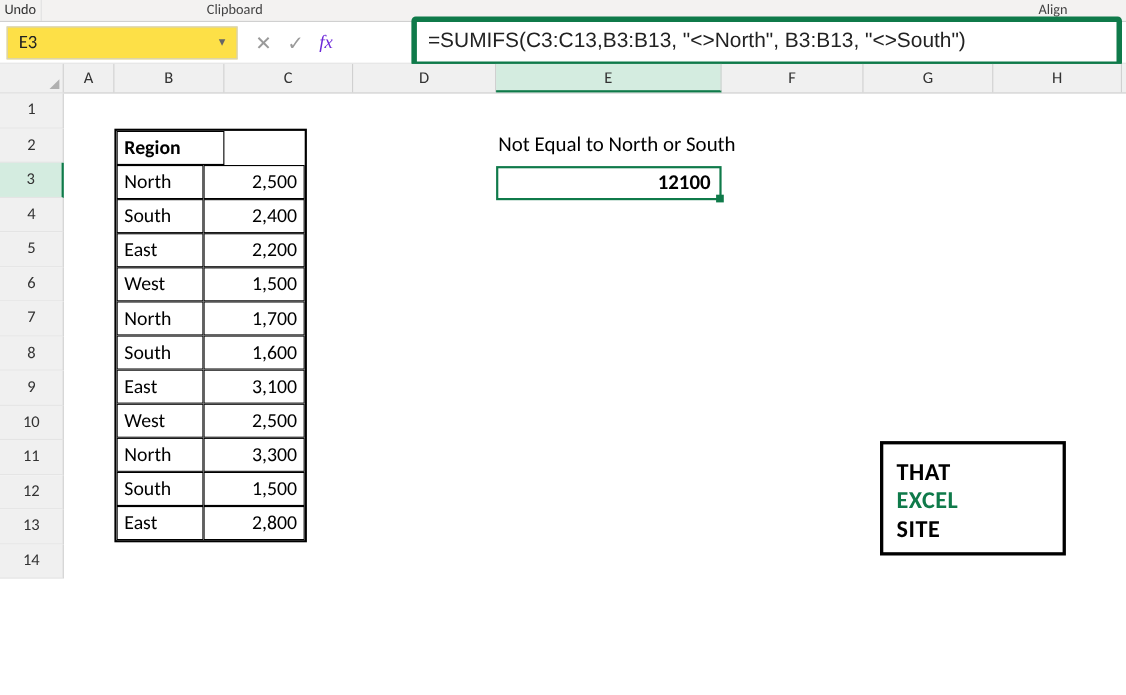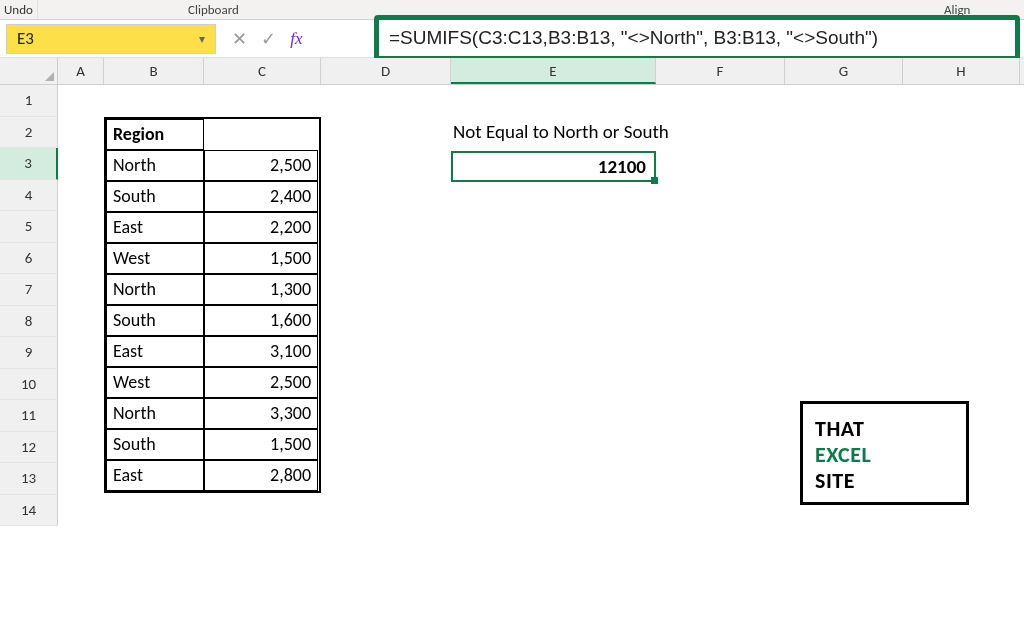--- a/index.html
+++ b/index.html
@@ -141,21 +141,21 @@
       font-size: 15px;
       color: #333;
     }
     .row-h.active { background: #d4ece0; border-right: 2px solid #0f7a4a; }
     .cells { position: relative; flex: 1; }
     
     .data-table {
       position: absolute;
       left: 46px; 
       top: 31.5px; 
-      width: 217px;
+      width: 175px;
       border: 2.5px solid #000;
       background: #fff;
     }
     .data-table .tr { display: flex; height: 31px; }
     .th, .td {
       border: 1px solid #000;
       padding: 0 6px;
       display: flex;
       align-items: center;
       font-size: 18px;
@@ -285,21 +285,21 @@
             <div class="tr">
               <div class="td c-region">East</div>
               <div class="td c-sales">2,200</div>
             </div>
             <div class="tr">
               <div class="td c-region">West</div>
               <div class="td c-sales">1,500</div>
             </div>
             <div class="tr">
               <div class="td c-region">North</div>
-              <div class="td c-sales">1,300</div>
+              <div class="td c-sales">1,700</div>
             </div>
             <div class="tr">
               <div class="td c-region">South</div>
               <div class="td c-sales">1,600</div>
             </div>
             <div class="tr">
               <div class="td c-region">East</div>
               <div class="td c-sales">3,100</div>
             </div>
             <div class="tr">

